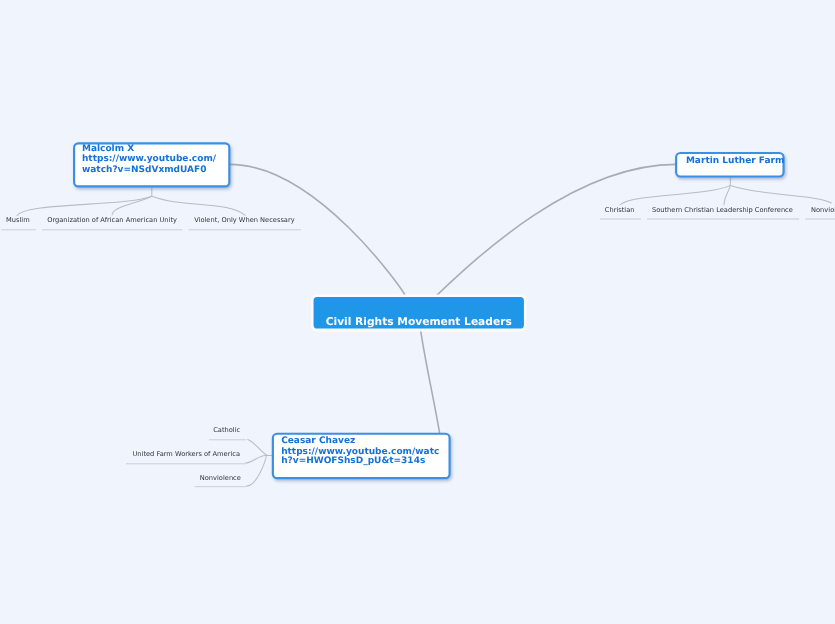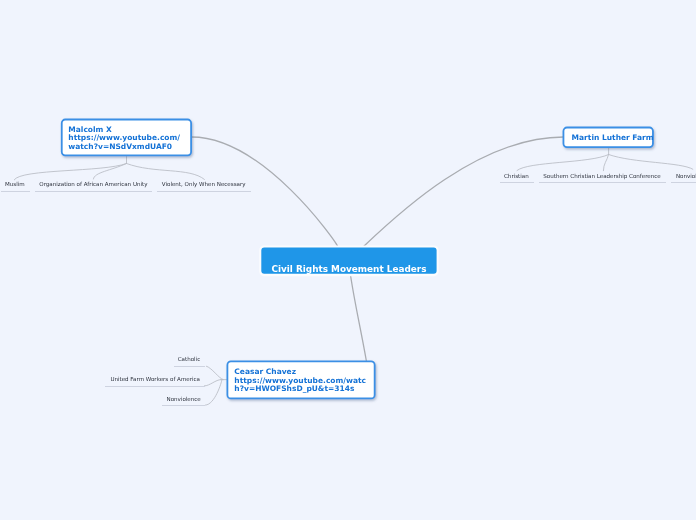--- a/index.html
+++ b/index.html
@@ -10,21 +10,21 @@
   #canvas{position:absolute;left:0;top:0;width:696px;height:520px;}
   svg.links{position:absolute;left:0;top:0;width:696px;height:520px;}
   .node{position:absolute;box-sizing:border-box;transform:translateZ(0);}
 
   .root-node{color:#ffffff;font-weight:bold;
              font-size:8.9px;display:flex;align-items:center;justify-content:center;
              padding-top:16px;box-sizing:border-box;text-align:center;}
 
   .topic{color:#1472d6;
          font-weight:bold;font-size:7.5px;line-height:8.45px;
-         display:flex;align-items:center;box-sizing:border-box;}
+         display:flex;align-items:flex-start;box-sizing:border-box;}
   .topic .txt{padding:1.4px 0 0 7.3px;white-space:pre;}
 
   .leaf{position:absolute;color:#2c313c;font-size:5.55px;white-space:nowrap;transform:translateZ(0);}
   .leaf .txt{position:absolute;white-space:nowrap;}
   .leaf .ul{position:absolute;left:0;bottom:0;height:1px;background:#ced3e0;width:100%;}
 </style>
 </head>
 <body>
 
 <div id="canvas">

